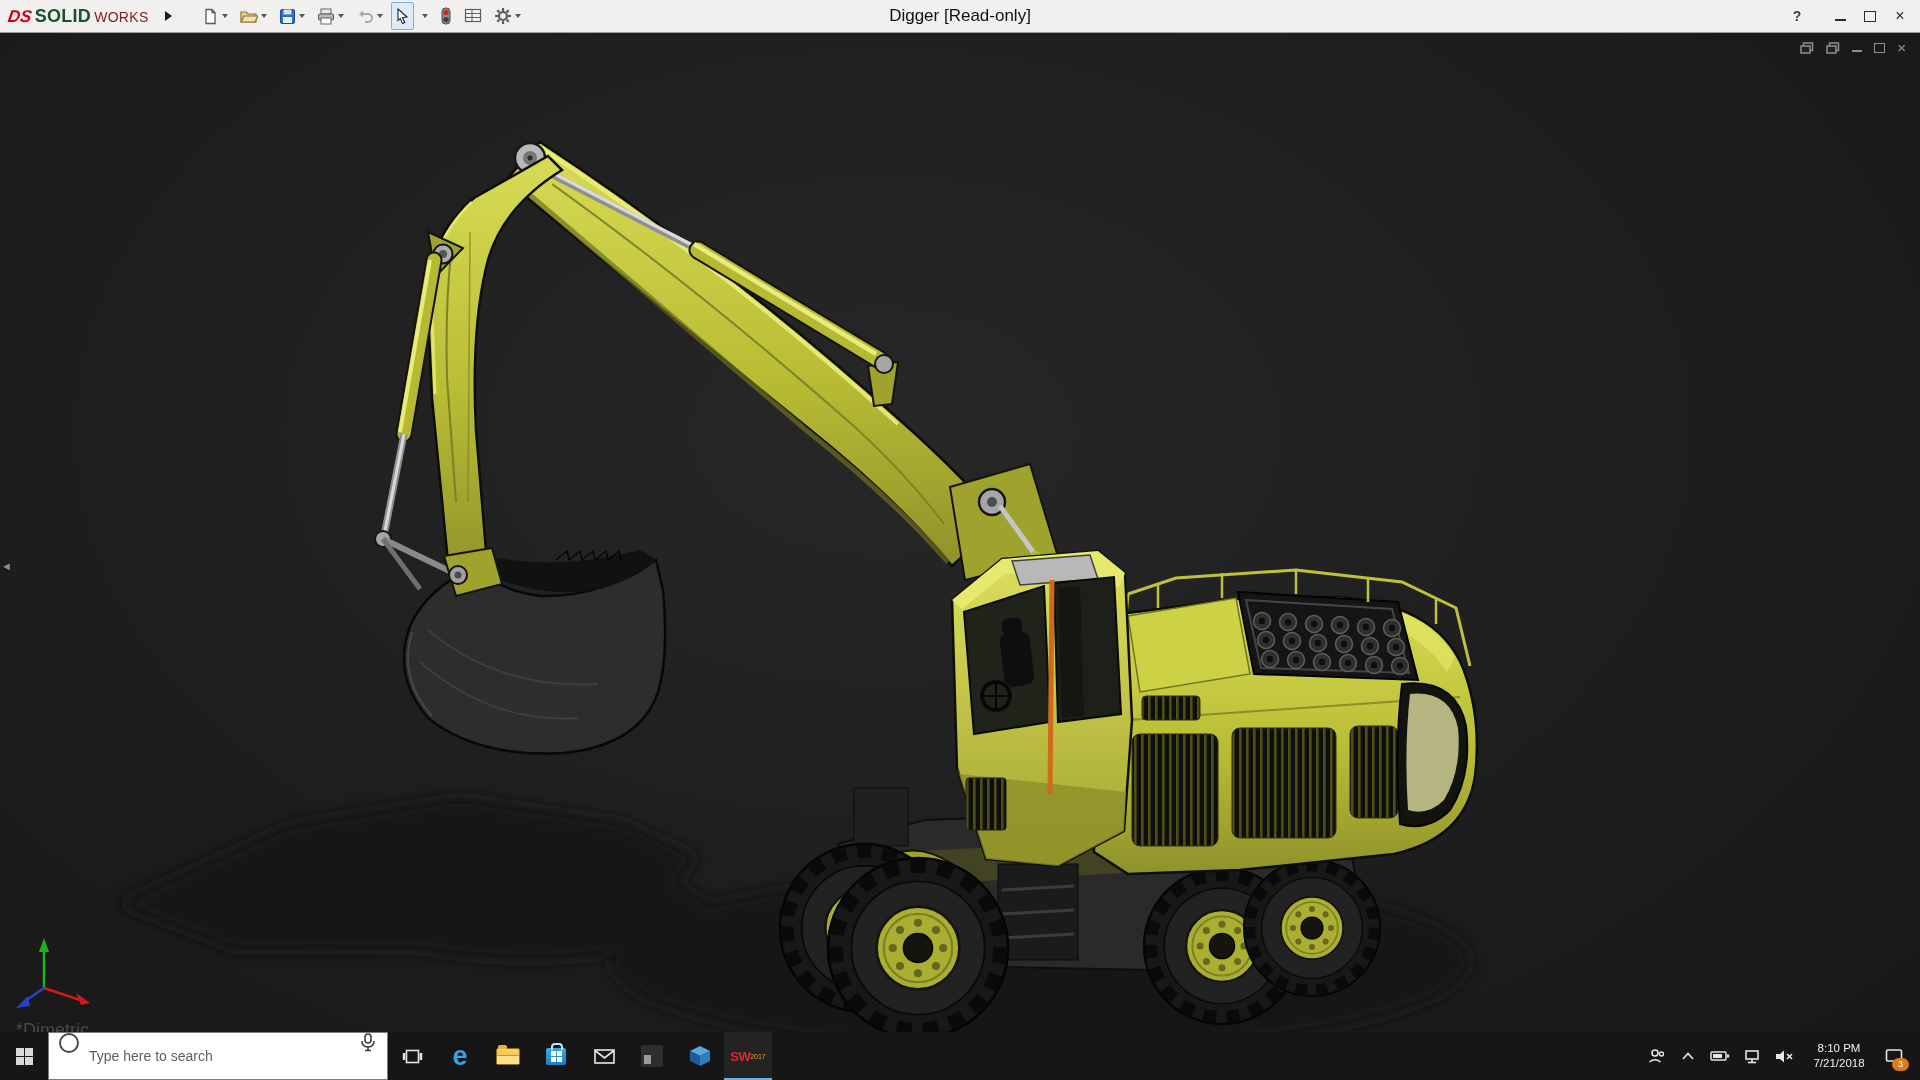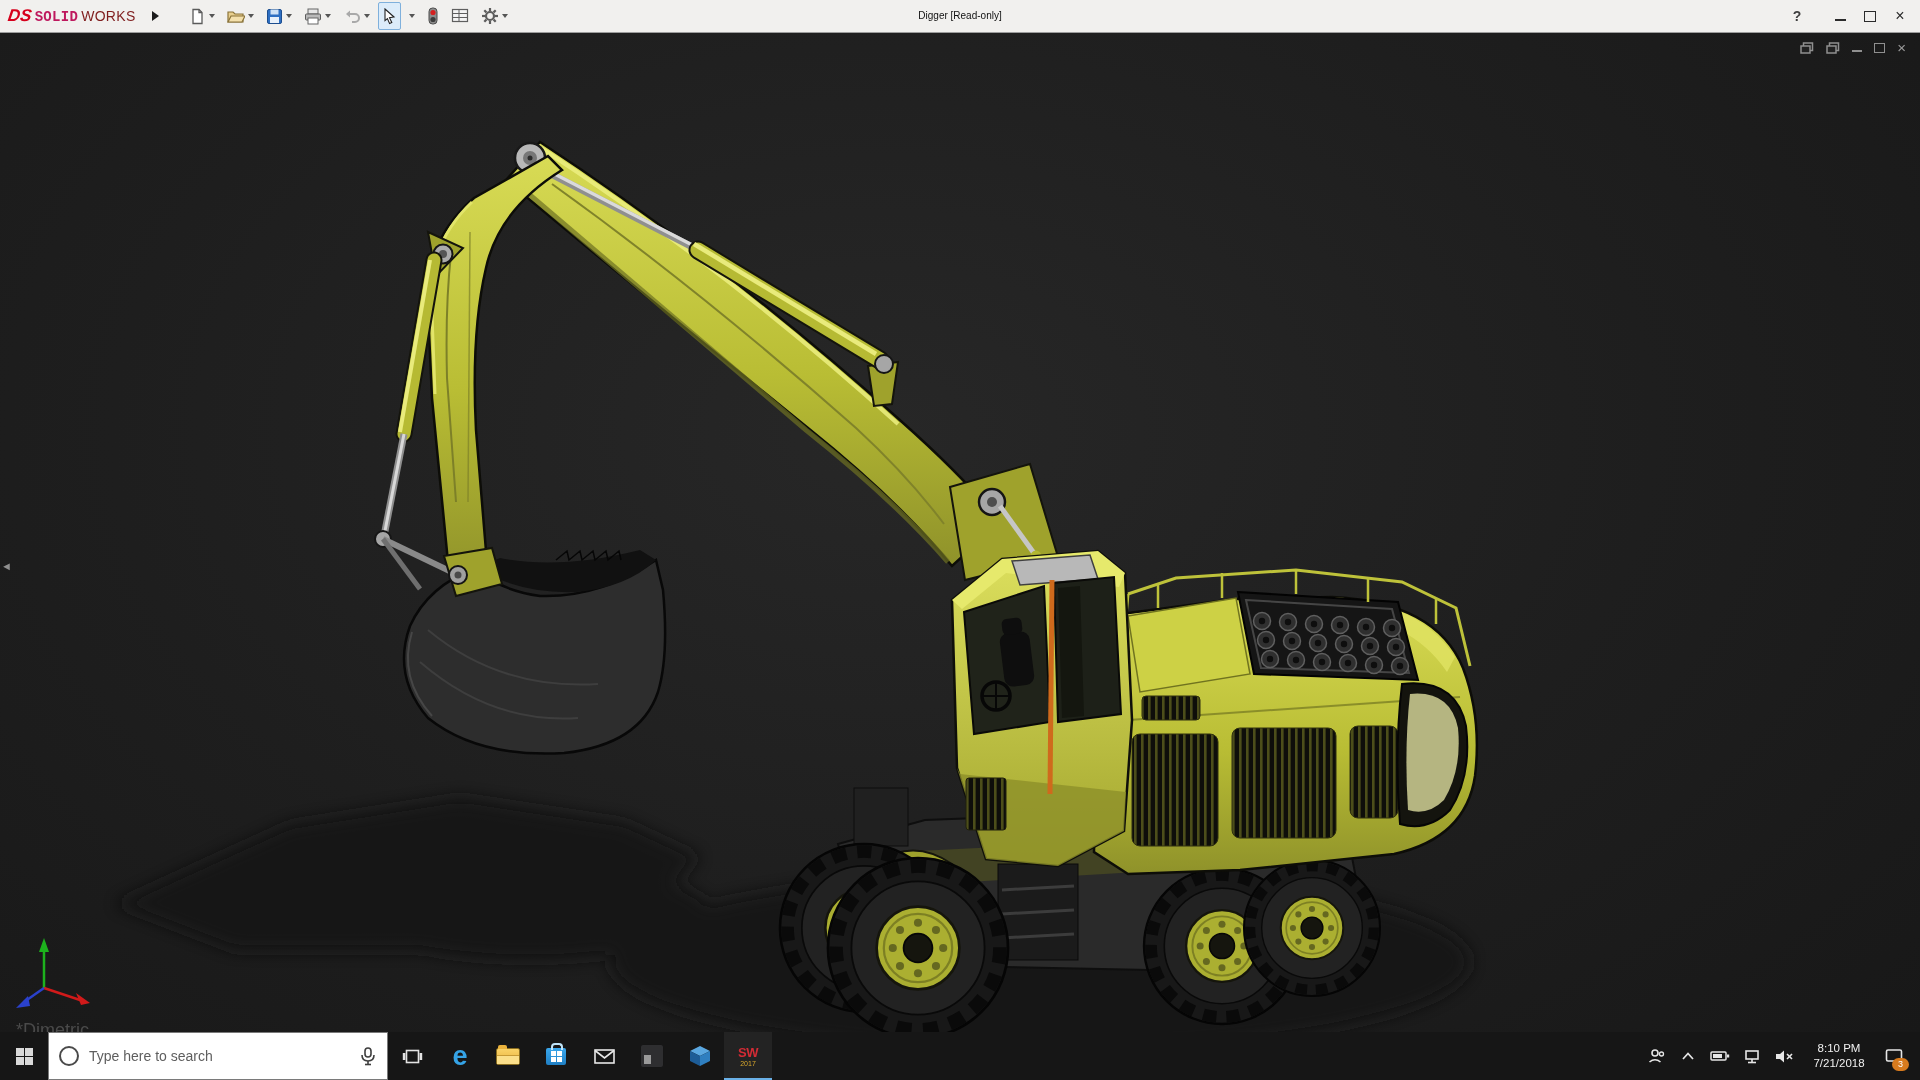--- a/index.html
+++ b/index.html
@@ -3,28 +3,28 @@
 <meta charset="utf-8">
 <style>
   html,body{margin:0;padding:0;background:#000;font-family:"Liberation Sans",sans-serif;}
   .page{position:relative;width:1920px;height:1080px;overflow:hidden;background:#1f1f1f;}
 
   
   .titlebar{position:absolute;top:0;left:0;right:0;height:32px;background:#f1f0ee;
     border-bottom:1px solid #9d9d9d;display:flex;align-items:center;z-index:40;}
   .brand{display:flex;align-items:baseline;margin-left:8px;gap:3px;white-space:nowrap;}
   .brand .mono{color:#d6001c;font-weight:bold;font-style:italic;font-size:17px;display:inline-block;transform:skewX(-8deg);}
-  .brand .b1{color:#be185d;font-weight:bold;font-size:14px;letter-spacing:.3px;font-family:Liberation Mono, monospace;}
+  .brand .b1{color:#14532d;font-weight:bold;font-size:18px;letter-spacing:.3px;}
   .brand .b2{color:#7f1d1d;font-size:14px;letter-spacing:.3px;}
   .flyout{width:0;height:0;border-left:7px solid #1c1c1c;border-top:5px solid transparent;border-bottom:5px solid transparent;margin-left:16px;}
   .tools{display:flex;align-items:center;margin-left:26px;gap:4px;}
   .tbtn{height:26px;display:flex;align-items:center;padding:0 3px;gap:3px;border:1px solid transparent;border-radius:2px;}
   .tbtn.sel{background:#dcecfa;border-color:#7fb0dc;}
   .dd{width:0;height:0;border-top:4px solid #555;border-left:3.5px solid transparent;border-right:3.5px solid transparent;}
-  .doc-title{position:absolute;left:50%;transform:translateX(-50%);top:0;line-height:32px;font-size:10px;color:#111;white-space:nowrap;}
+  .doc-title{position:absolute;left:50%;transform:translateX(-50%);top:0;line-height:32px;font-size:17px;color:#111;white-space:nowrap;}
   .winctl{position:absolute;right:6px;top:0;height:32px;display:flex;align-items:center;gap:2px;}
   .help{font-weight:bold;color:#3e3e3e;font-size:14px;width:26px;text-align:center;margin-right:14px;}
   .wbox{width:28px;height:32px;display:flex;align-items:center;justify-content:center;color:#2b2b2b;}
   .mini{display:inline-block;width:11px;height:8px;border-bottom:2px solid #2b2b2b;}
   .rest{display:inline-block;width:10px;height:9px;border:1.5px solid #2b2b2b;}
   .clo{font-size:16px;line-height:1;}
 
   
   .viewport{position:absolute;top:32px;left:0;width:1920px;height:1000px;overflow:hidden;
     background:radial-gradient(1400px 900px at 46% 40%, #272727 0%, #1e1e1e 55%, #181818 100%);}
@@ -37,35 +37,35 @@
   .sidetab{position:absolute;left:1px;top:528px;color:#8f8f8f;font-size:11px;z-index:4;}
   .triad{position:absolute;left:6px;top:898px;z-index:4;}
 
   
   .taskbar{position:absolute;left:0;right:0;bottom:0;height:48px;background:#161616;
     display:flex;align-items:stretch;z-index:50;}
   .tkbtn{width:48px;display:flex;align-items:center;justify-content:center;position:relative;flex:0 0 auto;}
   .tkbtn.active{box-shadow:inset 0 -2px 0 #6ab1e8;background:rgba(255,255,255,.06);}
   .winlogo{display:grid;grid-template-columns:8px 8px;grid-template-rows:8px 8px;gap:1px;}
   .winlogo span{background:#d9d9d9;display:block;}
-  .search{width:340px;background:#ffffff;display:flex;align-items:center;padding:0 10px;gap:8px;flex:0 0 auto;border:1px solid #7a7a7a;box-sizing:border-box;}
+  .search{width:340px;background:#ffffff;display:flex;padding:0 10px;gap:8px;flex:0 0 auto;border:1px solid #7a7a7a;box-sizing:border-box;}
   .cortana{width:20px;height:20px;border-radius:50%;border:2px solid #4a4a4a;box-sizing:border-box;flex:0 0 auto;}
   .search input{flex:1;border:0;outline:0;background:transparent;font-size:14px;color:#222;font-family:"Liberation Sans",sans-serif;}
   .search input::placeholder{color:#5e5e5e;opacity:1;}
   .edge{font-size:27px;font-weight:bold;color:#35a3e6;line-height:1;}
   .folder{width:22px;height:15px;background:linear-gradient(#f9d267,#eab23c);border:1px solid #8a6d1f;border-radius:2px;position:relative;}
   .folder:before{content:"";position:absolute;top:-4px;left:1px;width:9px;height:4px;background:#eab23c;border-radius:2px 2px 0 0;}
   .folder:after{content:"";position:absolute;left:0;bottom:0;width:100%;height:8px;background:#fbdf8a;border-top:1px solid #c79a35;}
   .store{width:20px;height:17px;background:linear-gradient(#3aa7ec,#1f7fc4);border-radius:2px;position:relative;display:flex;align-items:center;justify-content:center;}
   .store:before{content:"";position:absolute;top:-5px;left:5px;width:8px;height:5px;border:2px solid #bfe3f8;border-bottom:none;border-radius:4px 4px 0 0;}
   .miniflag{display:grid;grid-template-columns:5px 5px;grid-template-rows:5px 5px;gap:1px;}
   .miniflag span{background:#fff;display:block;}
   .darkapp{width:22px;height:22px;background:#2e2e30;border:1px solid #151515;border-radius:3px;position:relative;}
   .darkapp:after{content:"";position:absolute;left:3px;bottom:3px;width:7px;height:9px;background:#9a9a9a;}
-  .swicon{display:flex;flex-direction:column;align-items:center;line-height:1;}
+  .swicon{display:flex;flex-direction:row;align-items:center;line-height:1;}
   .swicon .sw{font-weight:bold;font-size:13px;color:#d32b35;letter-spacing:-.5px;}
   .swicon .yr{font-size:7px;color:#d8a72c;margin-top:1px;}
   .tray{margin-left:auto;display:flex;align-items:center;padding-right:10px;}
   .trayit{width:32px;height:48px;display:flex;align-items:center;justify-content:center;color:#e6e6e6;position:relative;flex:0 0 auto;}
   .clock{width:78px;text-align:center;color:#f0f0f0;font-size:11.5px;line-height:1.3;flex:0 0 auto;}
   .badge{position:absolute;right:1px;bottom:9px;min-width:13px;height:13px;border-radius:7px;background:#d87b1e;color:#fff;font-size:9px;line-height:13px;text-align:center;padding:0 2px;}
 </style>
 </head>
 <body>
 

